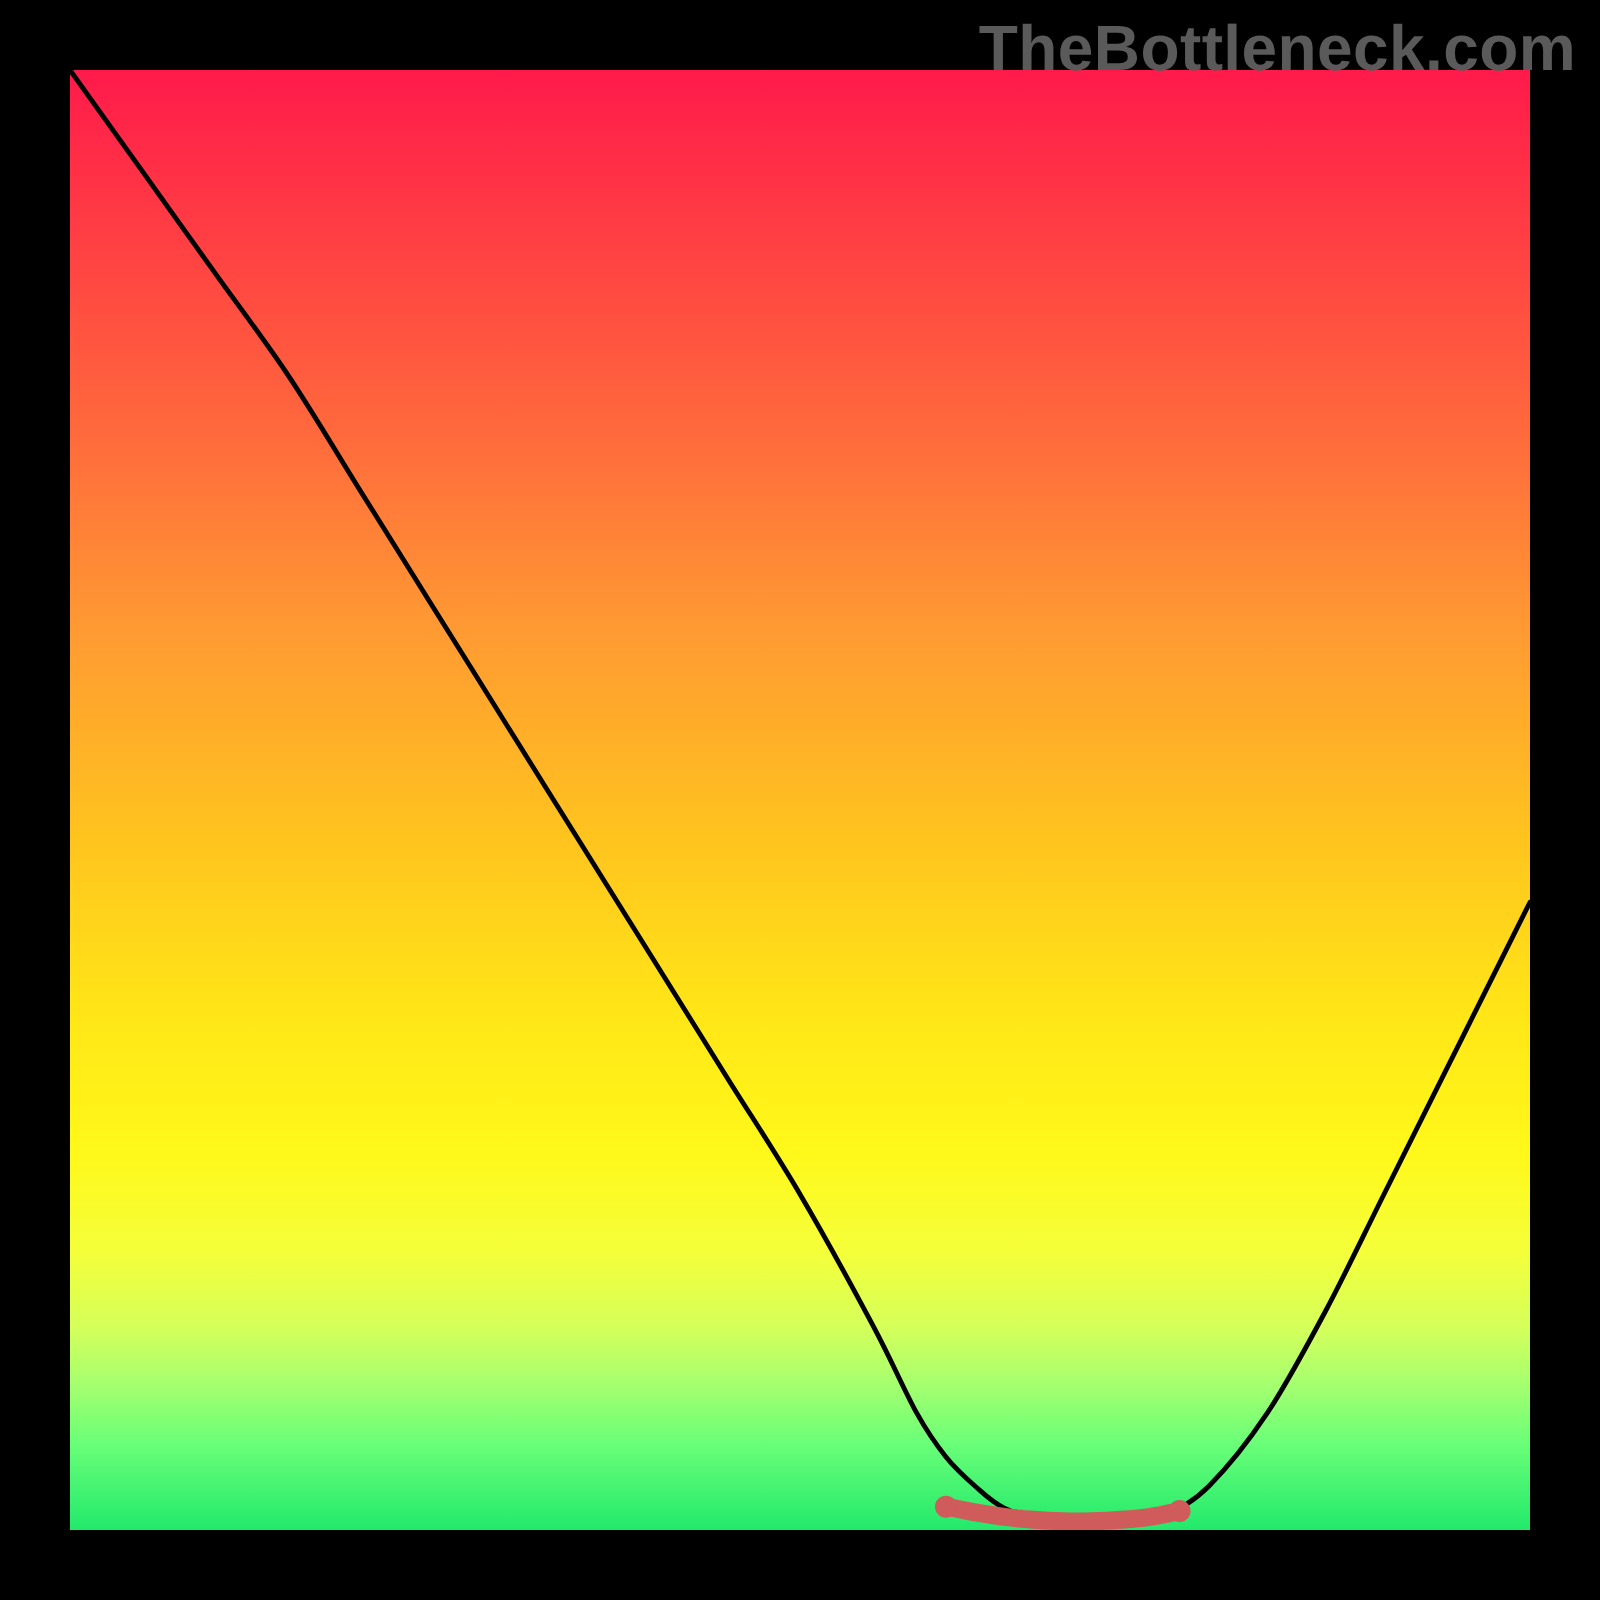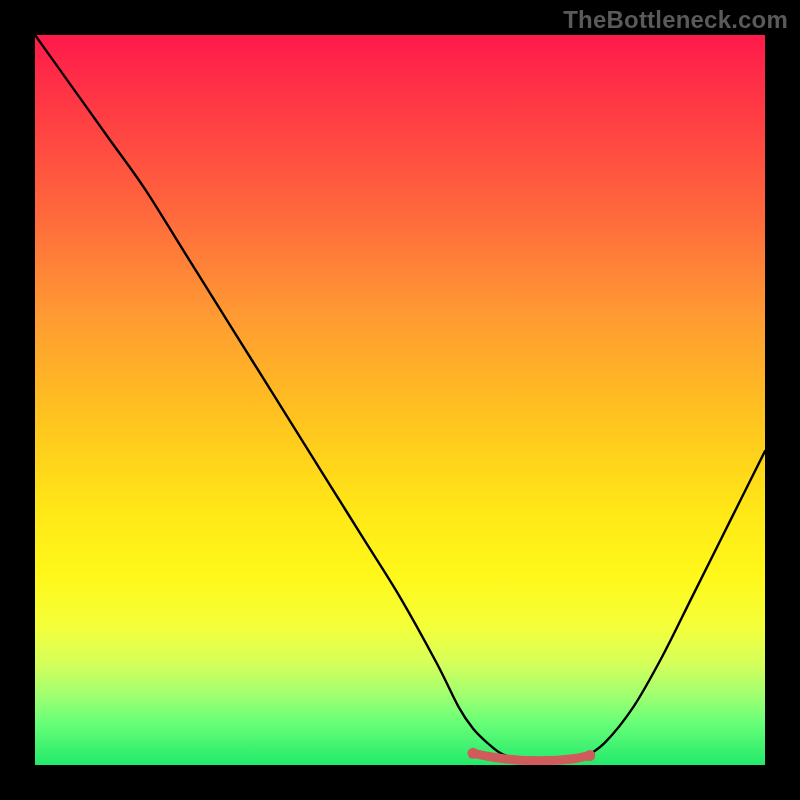--- a/index.html
+++ b/index.html
@@ -43,21 +43,21 @@
       #a6ff6f 90%,
       #6bff78 94%,
       #22e96b 100%
     );
   }
   .watermark {
     position: absolute;
     top: 6px;
     right: 12px;
     font-family: Arial, Helvetica, sans-serif;
-    font-size: 24px;
+    font-size: 32px;
     font-weight: 600;
     color: #5a5a5a;
     letter-spacing: 0.2px;
     user-select: none;
   }
   svg.curve {
     position: absolute;
     inset: 0;
   }
 </style>

